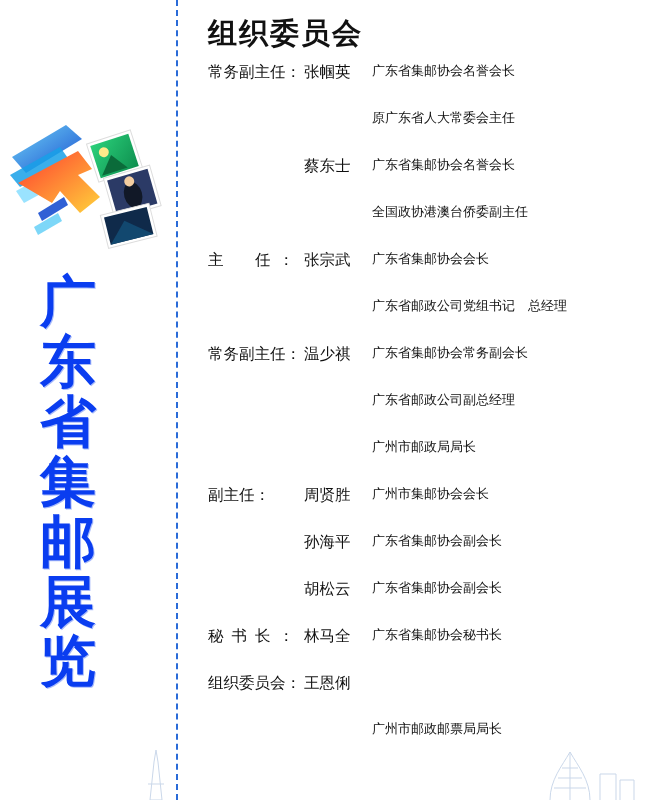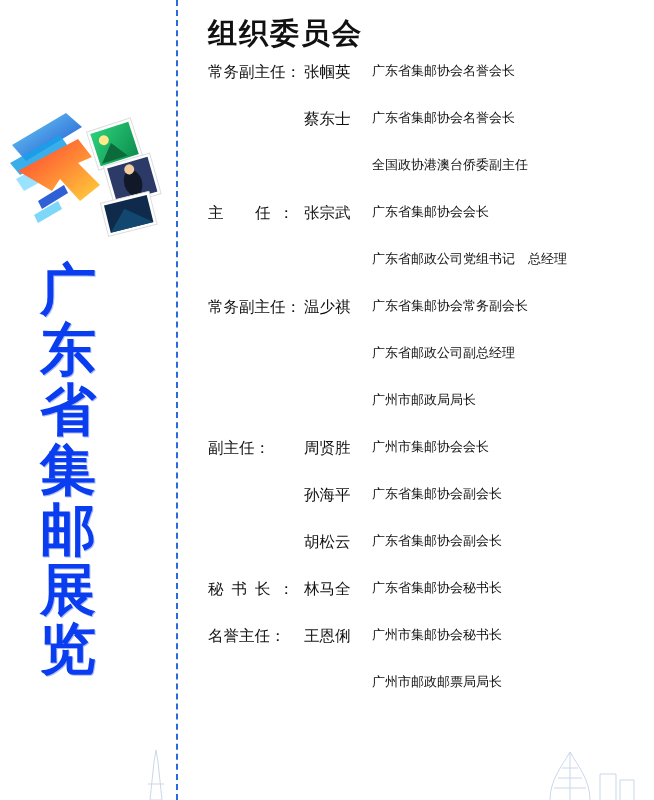--- a/index.html
+++ b/index.html
@@ -12,21 +12,21 @@
     background: #ffffff;
     font-family: "DejaVu Sans", "Liberation Sans", sans-serif;
     overflow: hidden;
     position: relative;
   }
 
   
   #left-panel {
     position: absolute;
     left: 0;
-    top: 0;
+    top: 12px;
     width: 175px;
     height: 592px;
   }
 
   
   #collage {
     position: absolute;
     left: 8px;
     top: 105px;
     width: 160px;
@@ -206,20 +206,25 @@
   <div id="doc-title">组织委员会</div>
 
   <div id="roster">
 
     <div class="roster-row">
       <span class="role">常务副主任：</span>
       <span class="name">张帼英</span>
       <span class="title-text">广东省集邮协会名誉会长</span>
     </div>
 
+    <div class="roster-row">
+      <span class="role"></span>
+      <span class="name"></span>
+      <span class="title-text">原广东省人大常委会主任</span>
+    </div>
 
     <div class="roster-row">
       <span class="role"></span>
       <span class="name">蔡东士</span>
       <span class="title-text">广东省集邮协会名誉会长</span>
     </div>
 
     <div class="roster-row">
       <span class="role"></span>
       <span class="name"></span>
@@ -274,23 +279,22 @@
       <span class="title-text">广东省集邮协会副会长</span>
     </div>
 
     <div class="roster-row">
       <span class="role spaced">秘书长：</span>
       <span class="name">林马全</span>
       <span class="title-text">广东省集邮协会秘书长</span>
     </div>
 
     <div class="roster-row">
-      <span class="role">名誉主任：</span>
+      <span class="role">组织委员会：</span>
       <span class="name">王恩俐</span>
-      <span class="title-text">广州市集邮协会秘书长</span>
     </div>
 
     <div class="roster-row">
       <span class="role"></span>
       <span class="name"></span>
       <span class="title-text">广州市邮政邮票局局长</span>
     </div>
 
   </div>
 </div>

